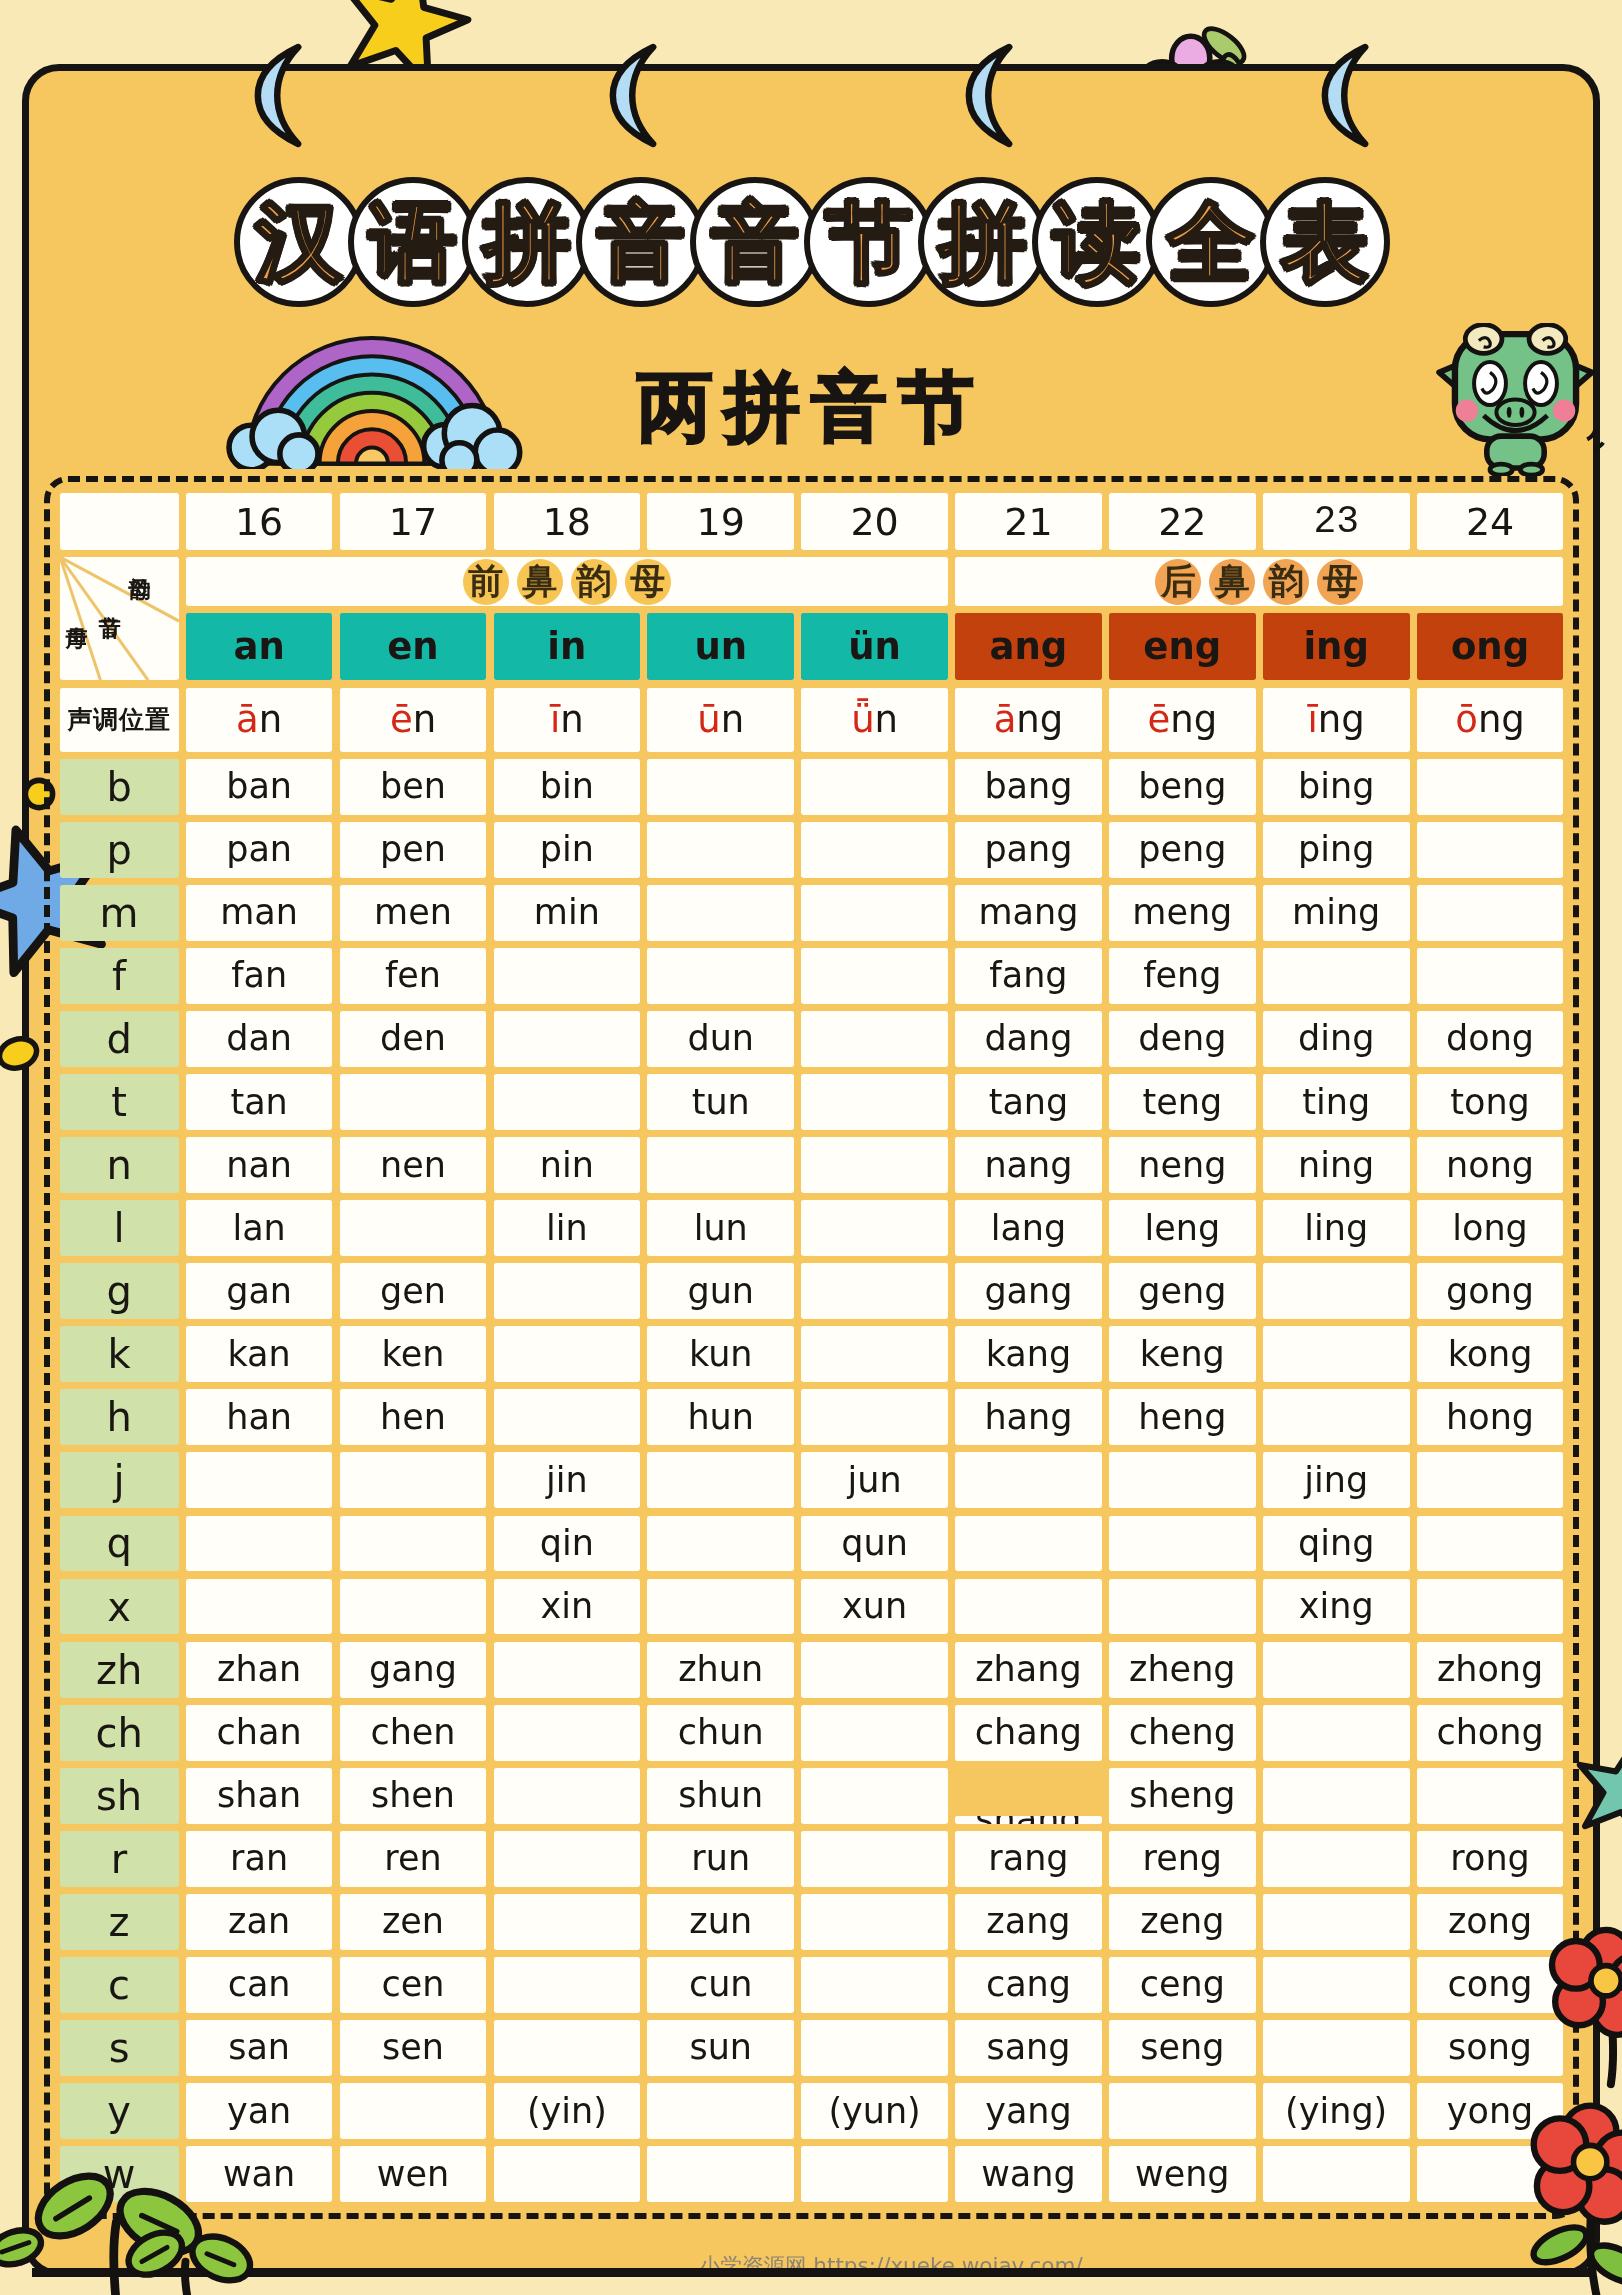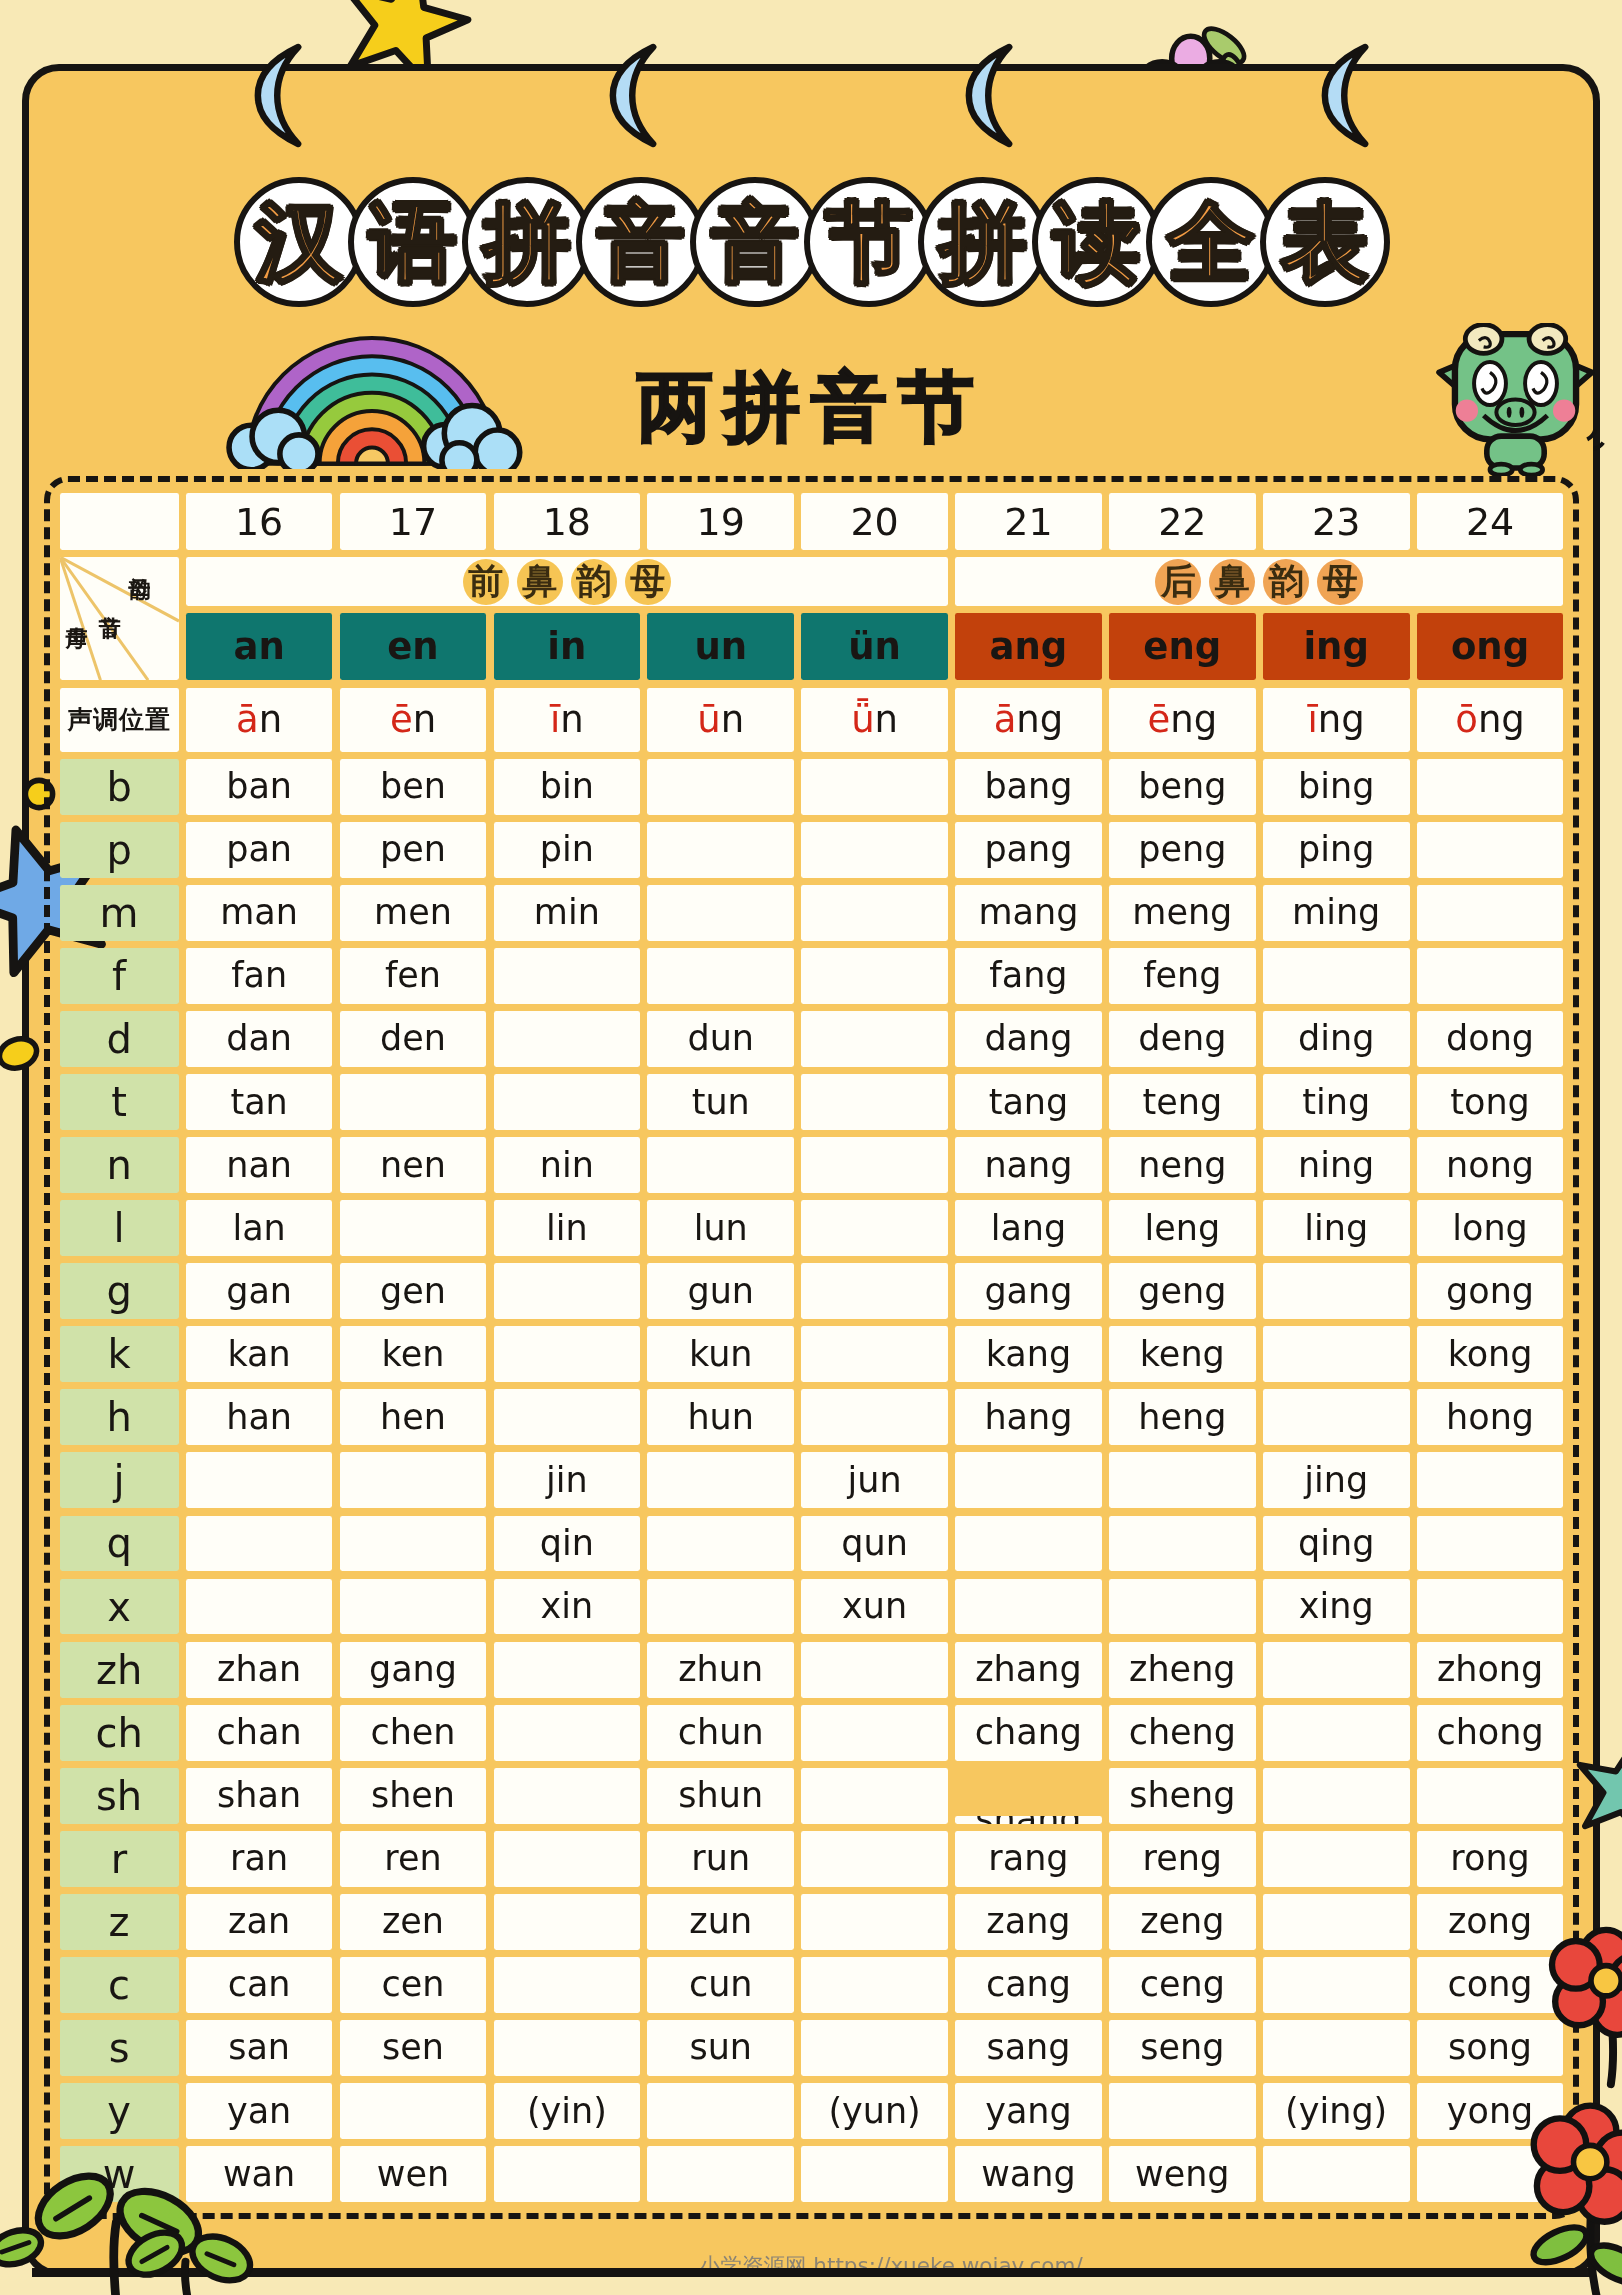--- a/index.html
+++ b/index.html
@@ -24,21 +24,21 @@
   .table-wrap{position:absolute;left:44px;top:476px;width:1535px;height:1743px;box-sizing:border-box;
               border:6.4px dashed #171512;border-radius:24px;padding:11px 9.6px;}
   .grid{display:grid;width:100%;height:100%;
         grid-template-columns:119px repeat(9,1fr);
         grid-template-rows:57px 49px 67px 64px repeat(23,1fr);
         gap:7.2px;}
   .tc{background:#fffef8;border-radius:2.4px;display:flex;align-items:center;justify-content:center;
       font-size:35px;line-height:1;overflow:hidden;}
   .tc.num{font-size:38px;}
   .tc.final{font-size:37px;font-weight:600;}
-  .tc.final.front{background:#0f766e;}
+  .tc.final.front{background:#14b8a6;}
   .tc.final.back{background:#c2410c;}
   .tc.initial{background:#d0e2a9;font-size:40px;}
   .tc.tone{font-size:37px;}
   .tone-red{color:#d42718;}
   .tc.tone-label{font-size:25px;font-weight:600;letter-spacing:0.8px;}
   .tc.group-cell{gap:8px;font-weight:bold;}
   .group-char{width:46px;height:46px;border-radius:50%;display:flex;align-items:center;justify-content:center;
               font-size:35px;color:#3a2c10;}
   .group-cell.front .group-char{background:#f6c554;}
   .group-cell.back .group-char{background:#f0a454;}
@@ -192,21 +192,21 @@
   <div class="table-wrap">
     <div class="grid" id="grid">
         <div class="tc" style="grid-area: 1 / 1;"></div>
         <div class="tc num" style="grid-area: 1 / 2;">16</div>
         <div class="tc num" style="grid-area: 1 / 3;">17</div>
         <div class="tc num" style="grid-area: 1 / 4;">18</div>
         <div class="tc num" style="grid-area: 1 / 5;">19</div>
         <div class="tc num" style="grid-area: 1 / 6;">20</div>
         <div class="tc num" style="grid-area: 1 / 7;">21</div>
         <div class="tc num" style="grid-area: 1 / 8;">22</div>
-        <div class="tc num" style="grid-area: 1 / 9;">23</div>
+        <div class="tc num" style="grid-area: 1 / 9; font-family: Liberation Mono, monospace;">23</div>
         <div class="tc num" style="grid-area: 1 / 10;">24</div>
         <div class="tc corner" style="grid-area: 2 / 1 / span 2 / span 1;">
           <svg class="corner-lines" viewBox="0 0 100 100" preserveAspectRatio="none">
             <g stroke="#edc469" stroke-width="3" vector-effect="non-scaling-stroke">
               <line x1="0" y1="0" x2="100" y2="52" vector-effect="non-scaling-stroke"></line>
               <line x1="0" y1="0" x2="74" y2="100" vector-effect="non-scaling-stroke"></line>
               <line x1="0" y1="0" x2="34" y2="100" vector-effect="non-scaling-stroke"></line>
             </g>
           </svg>
           <div class="corner-label lbl-finals">韵母</div>

